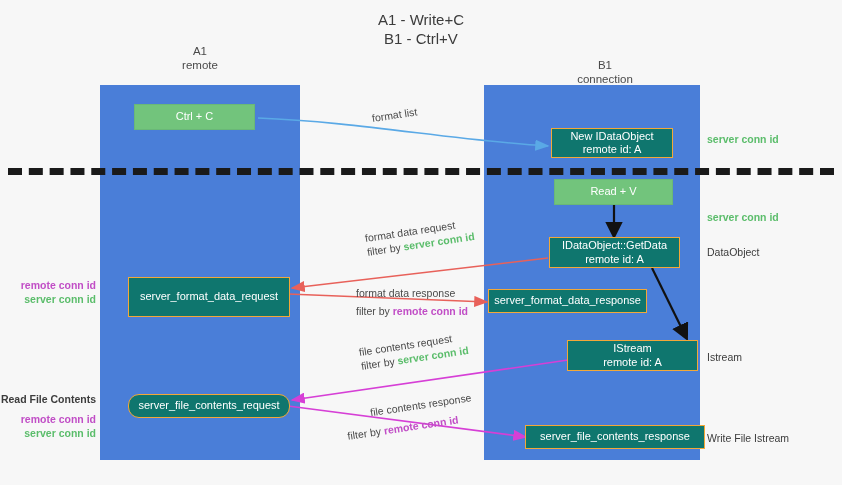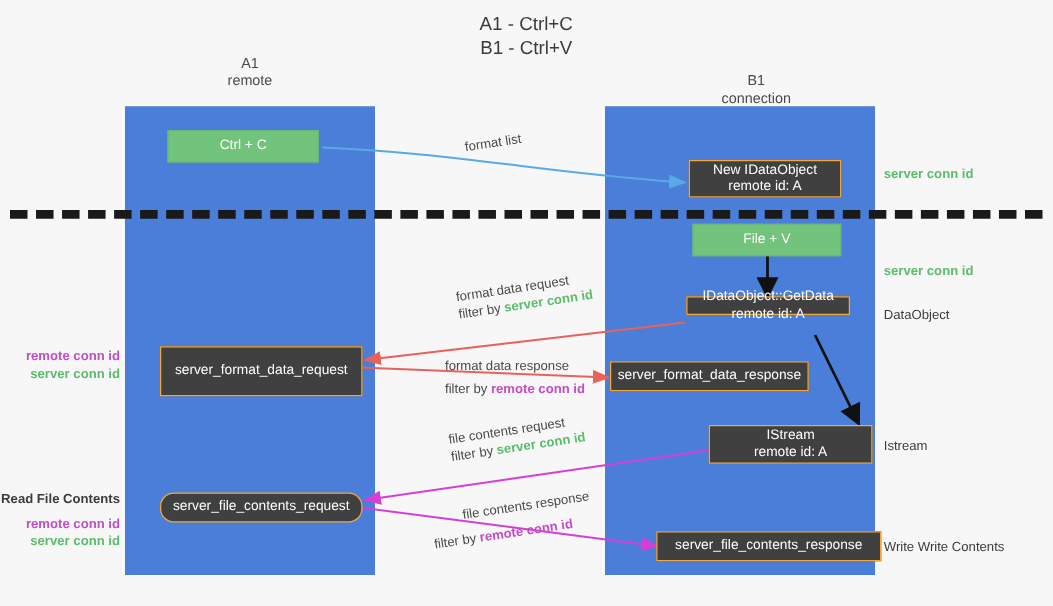--- a/index.html
+++ b/index.html
@@ -59,21 +59,21 @@
     flex-direction: column;
     align-items: center;
     justify-content: center;
     color: #ffffff;
     font-size: 11px;
     line-height: 13.5px;
     text-align: left;
     border: 1px solid rgba(255,255,255,0.35);
   }
   .box.green  { background: #72c47c; border-color: #6ab877; }
-  .box.orange { background: #404040; border-color: #f3a838; }
+  .box.orange { background: #0f766e; border-color: #f3a838; }
   .box .l1 { display: block; }
   .box .l2 { display: block; }
 
   
   #arrows {
     position: absolute;
     left: 0; top: 0;
     width: 842px;
     height: 485px;
     pointer-events: none;
@@ -118,21 +118,21 @@
   }
   .right-note.green { color: #5bbd6b; font-weight: bold; }
   .ta-right { text-align: right; }
 </style>
 </head>
 <body>
 
 <div id="canvas">
 
   <div class="abs title-block">
-    <div>A1 - Ctrl+C</div>
+    <div>A1 - Write+C</div>
     <div>B1 - Ctrl+V</div>
   </div>
 
   <div class="abs col-header" style="left:140px; top:44px; width:120px;">
     <span class="name">A1</span>
     <span class="sub">remote</span>
   </div>
   <div class="abs col-header" style="left:540px; top:58px; width:130px;">
     <span class="name">B1</span>
     <span class="sub">connection</span>
@@ -175,24 +175,24 @@
   <div class="box green" style="left:134px; top:104px; width:121px; height:26px;">
     <span class="l1">Ctrl + C</span>
   </div>
 
   <div class="box orange" style="left:551px; top:128px; width:122px; height:30px;">
     <span class="l1">New IDataObject</span>
     <span class="l2">remote id: A</span>
   </div>
 
   <div class="box green" style="left:554px; top:179px; width:119px; height:26px;">
-    <span class="l1">File + V</span>
-  </div>
-
-  <div class="box orange" style="left:549px; top:237px; width:131px; height:15px;">
+    <span class="l1">Read + V</span>
+  </div>
+
+  <div class="box orange" style="left:549px; top:237px; width:131px; height:31px;">
     <span class="l1">IDataObject::GetData</span>
     <span class="l2">remote id: A</span>
   </div>
 
   <div class="box orange" style="left:567px; top:340px; width:131px; height:31px;">
     <span class="l1">IStream</span>
     <span class="l2">remote id: A</span>
   </div>
 
   <div class="box orange" style="left:128px; top:277px; width:162px; height:40px;">
@@ -236,21 +236,21 @@
   </div>
 
   <div class="abs right-note green" style="left:707px; top:132px;">server conn id</div>
 
   <div class="abs right-note green" style="left:707px; top:210px;">server conn id</div>
 
   <div class="abs right-note" style="left:707px; top:245px;">DataObject</div>
 
   <div class="abs right-note" style="left:707px; top:350px;">Istream</div>
 
-  <div class="abs right-note" style="left:707px; top:431px;">Write Write Contents</div>
+  <div class="abs right-note" style="left:707px; top:431px;">Write File Istream</div>
 
   <div class="abs side-note ta-right" style="left:0px; top:278px; width:96px;">
     <span class="purple">remote conn id</span>
     <span class="green">server conn id</span>
   </div>
 
   <div class="abs side-note ta-right" style="left:0px; top:392px; width:96px;">
     <span class="plain">Read File Contents</span>
   </div>
 

